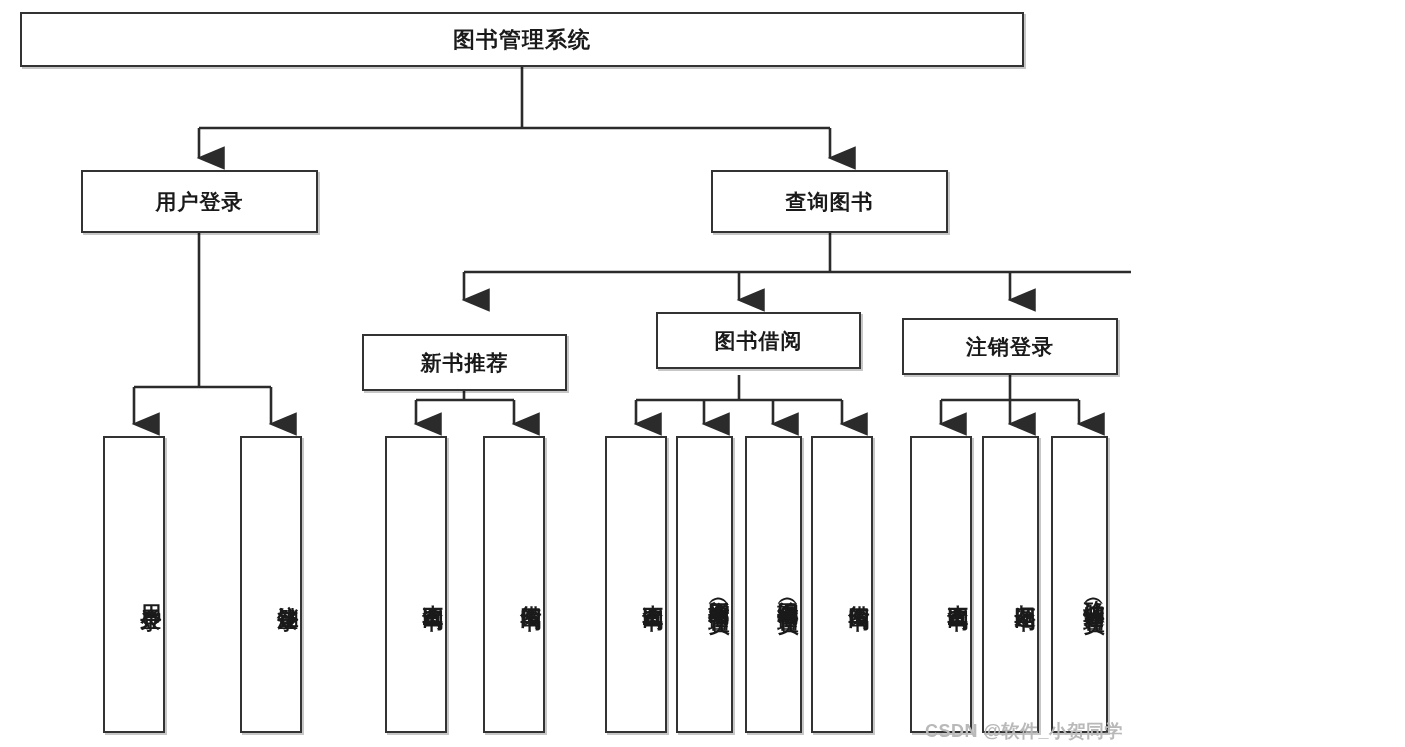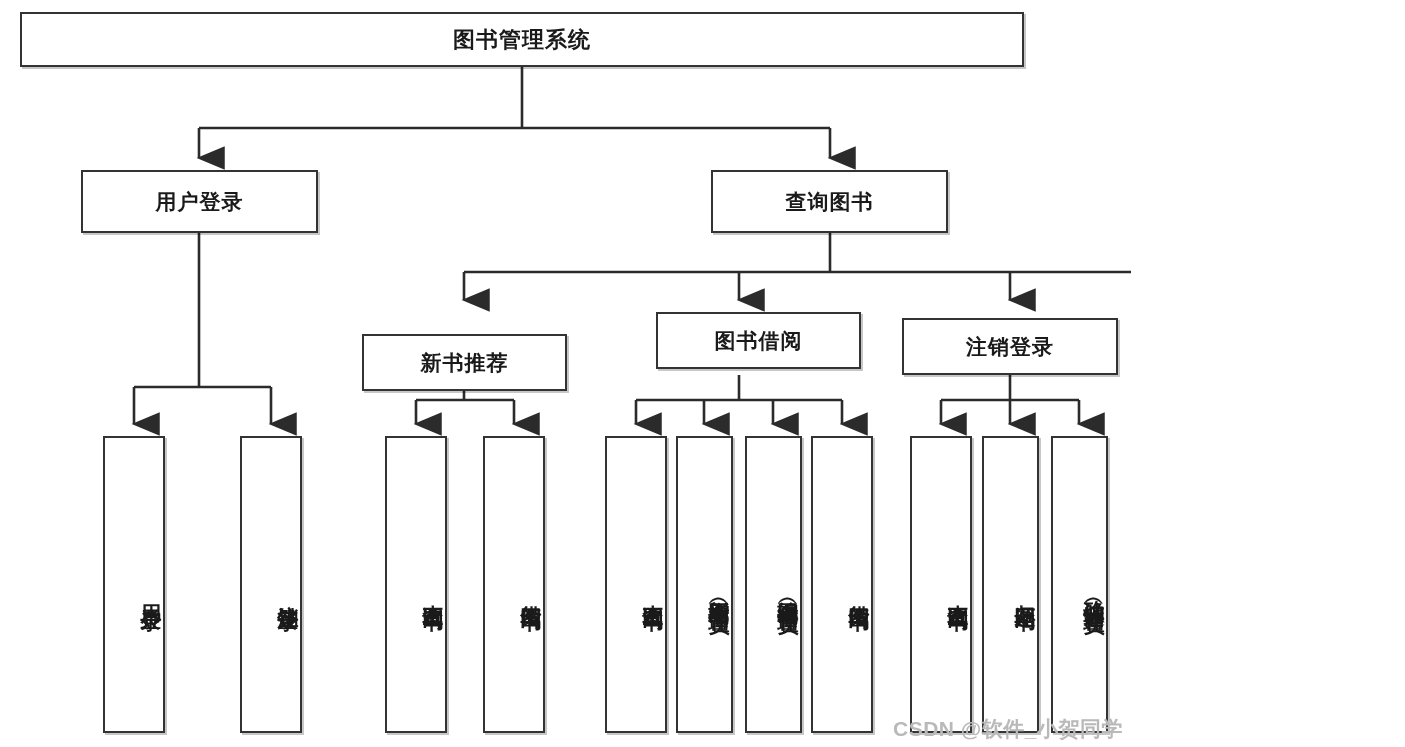--- a/index.html
+++ b/index.html
@@ -56,21 +56,21 @@
     text-align: center;
   }
   .node-v > span {
     writing-mode: vertical-rl;
     text-orientation: upright;
   }
   .watermark {
     position: absolute;
     right: 8px;
     bottom: 4px;
-    font-size: 21px;
+    font-size: 18px;
     color: #b9b9b9;
     white-space: nowrap;
     z-index: 5;
     letter-spacing: 0.5px;
   }
 </style>
 </head>
 <body>
 
 <div id="canvas">

